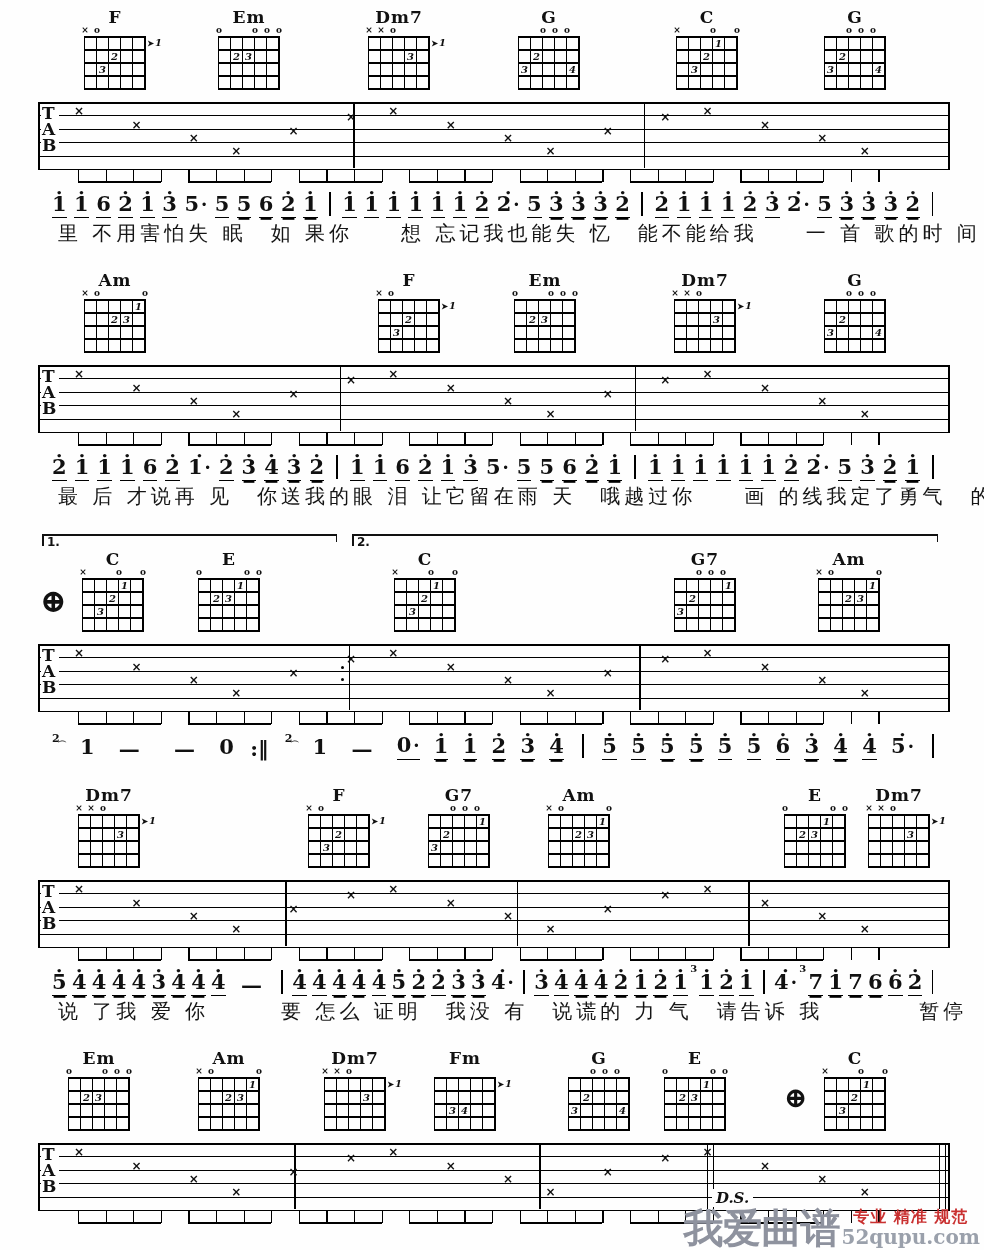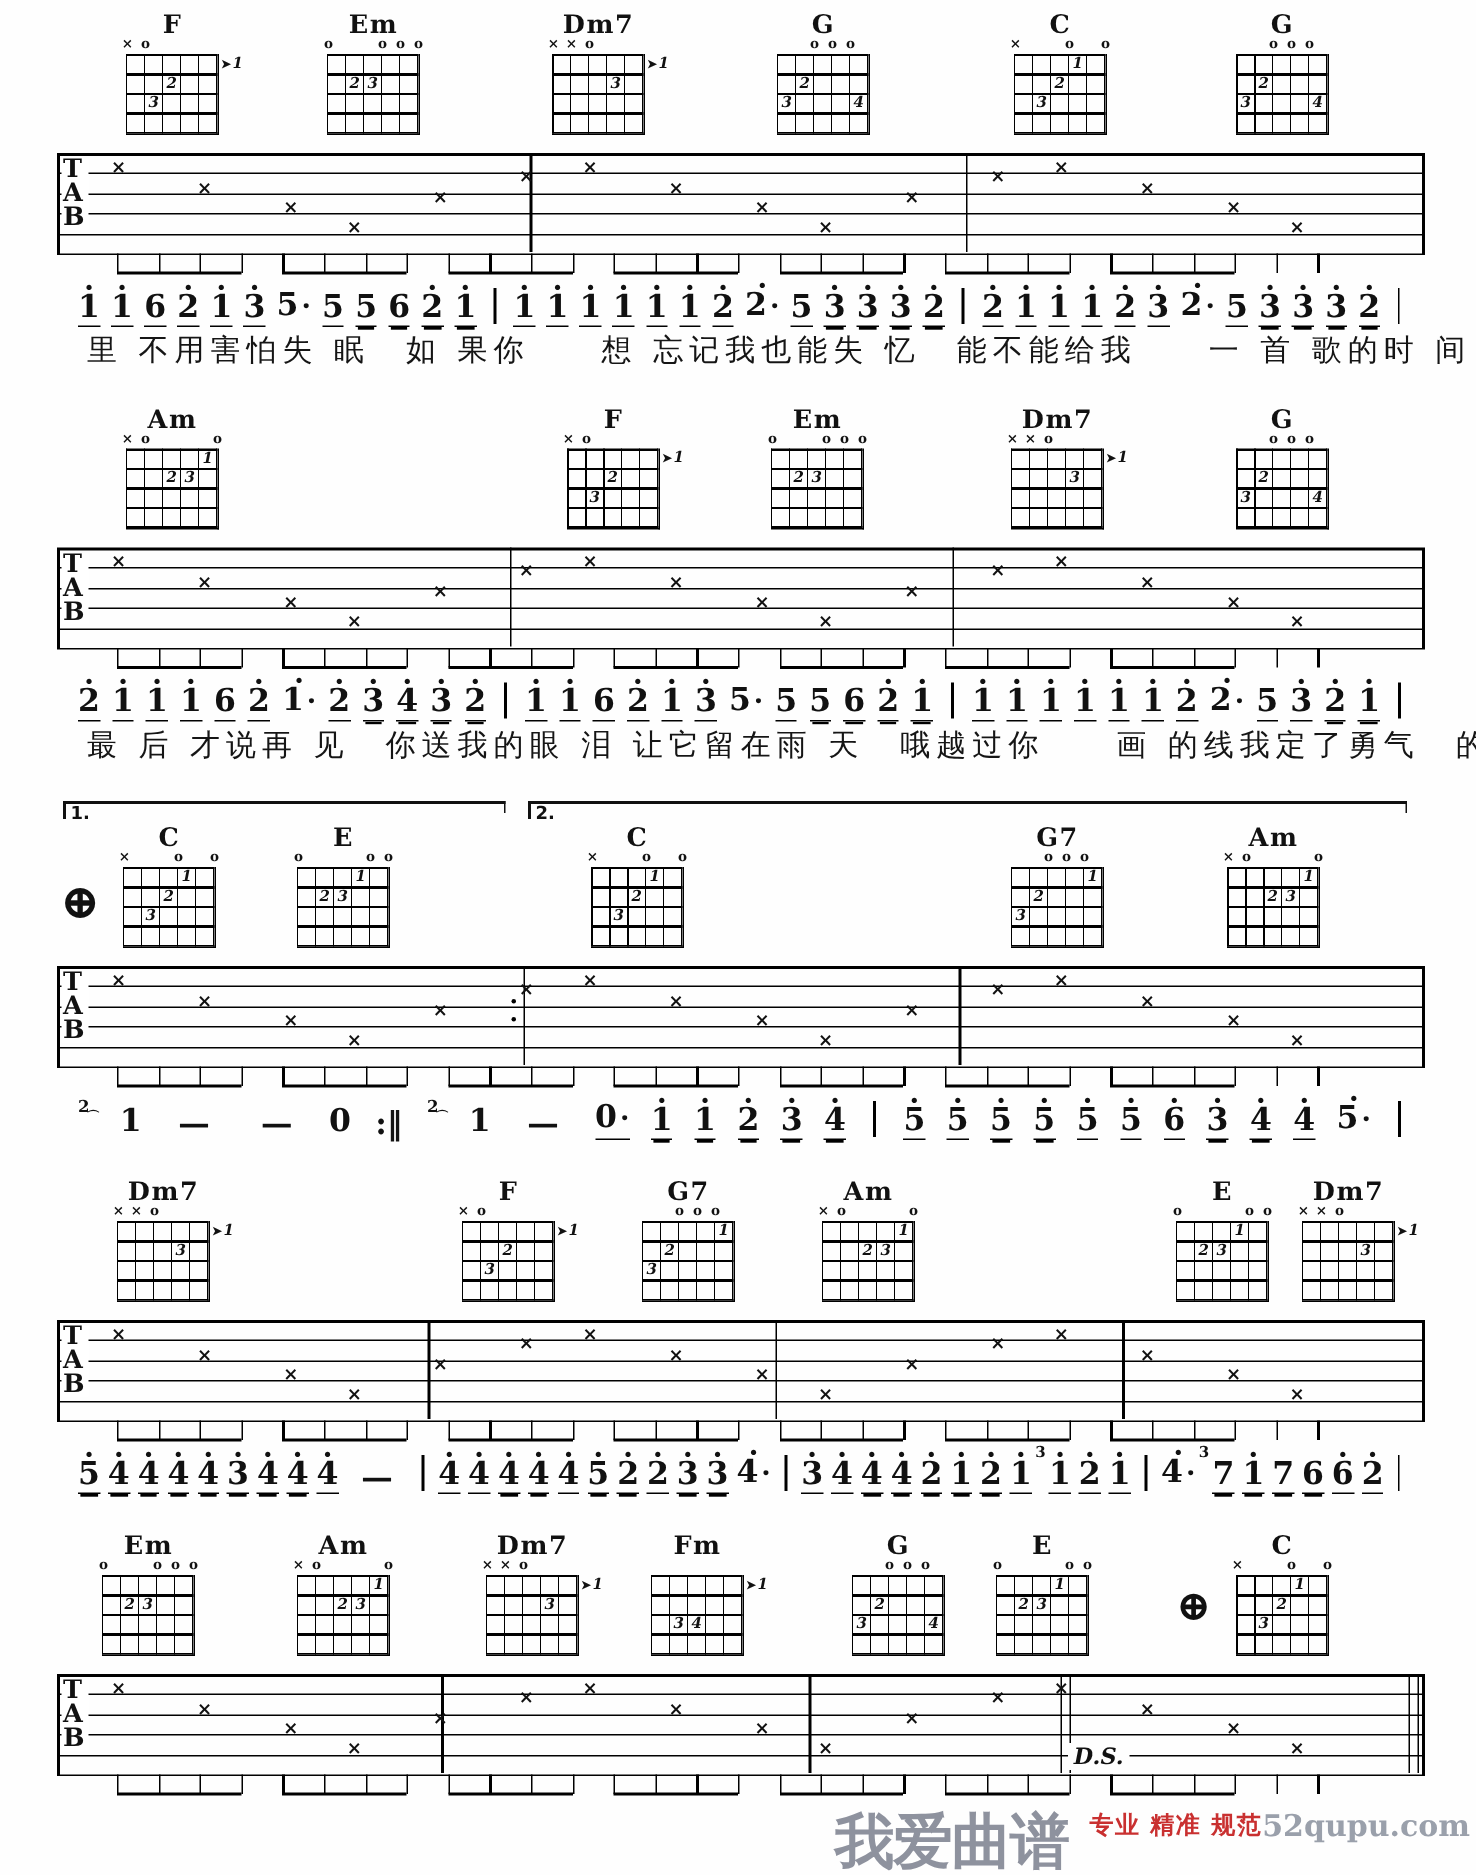--- a/index.html
+++ b/index.html
@@ -59,21 +59,21 @@
   .grace{font-size:11px;transform:translateY(-10px);margin-right:-3px;}
   .grace::after{content:"⌒";position:relative;top:6px;left:-2px;font-size:9px;}
   .trip{font-size:10px;transform:translateY(-16px);margin:0 -3px;}
   
   .lyrics{height:27px;padding-left:58px;font-size:20px;letter-spacing:4px;white-space:nowrap;
           font-family:"DejaVu Serif","Liberation Serif",serif;color:#151515;}
   .sys3-lyr{padding-left:468px;}
   
   .watermark{position:absolute;right:4px;bottom:0px;display:flex;align-items:flex-start;}
   .wm-title{font-size:40px;font-weight:bold;color:#8e929e;letter-spacing:-1px;line-height:44px;}
-  .wm-col{display:flex;flex-direction:row;margin-left:14px;}
+  .wm-col{display:flex;flex-direction:column;margin-left:2px;align-items:center;}
   .wm-tag{color:#c93030;font-size:16px;font-weight:bold;letter-spacing:1px;line-height:18px;margin-top:2px;}
   .wm-site{color:#9aa0ab;font-size:20px;font-weight:bold;line-height:22px;}
   .m-gap{margin-top:24px;}
 </style>
 </head>
 <body>
 
 <div class="page">
 
   <section class="system" style="padding-top:8px">
@@ -812,20 +812,21 @@
         <span class="tok hi">4<span class="dt">·</span></span>
         <span class="trip">3</span>
         <span class="tok u2">7</span>
         <span class="tok hi u2">1</span>
         <span class="tok u2">7</span>
         <span class="tok u2">6</span>
         <span class="tok hi u1">6</span>
         <span class="tok hi u1">2</span>
         <span class="bar"></span>
       </div>
+    <div class="lyrics">说 了我 爱 你　　　要 怎么 证明　我没 有　说谎的 力 气　请告诉 我　　　　暂停</div>
   </section>
 
   <section class="system m-gap">
     <div class="coda" style="left:784px;top:34px;font-size:28px;">⊕</div>
     <div class="chord-row">
         <div class="chord" style="left: 62px;">
           <div class="chord-name">Em</div>
           <div class="chord-markers">
             <span style="left: 0.5px;">o</span>
             <span style="left: 36.5px;">o</span>

